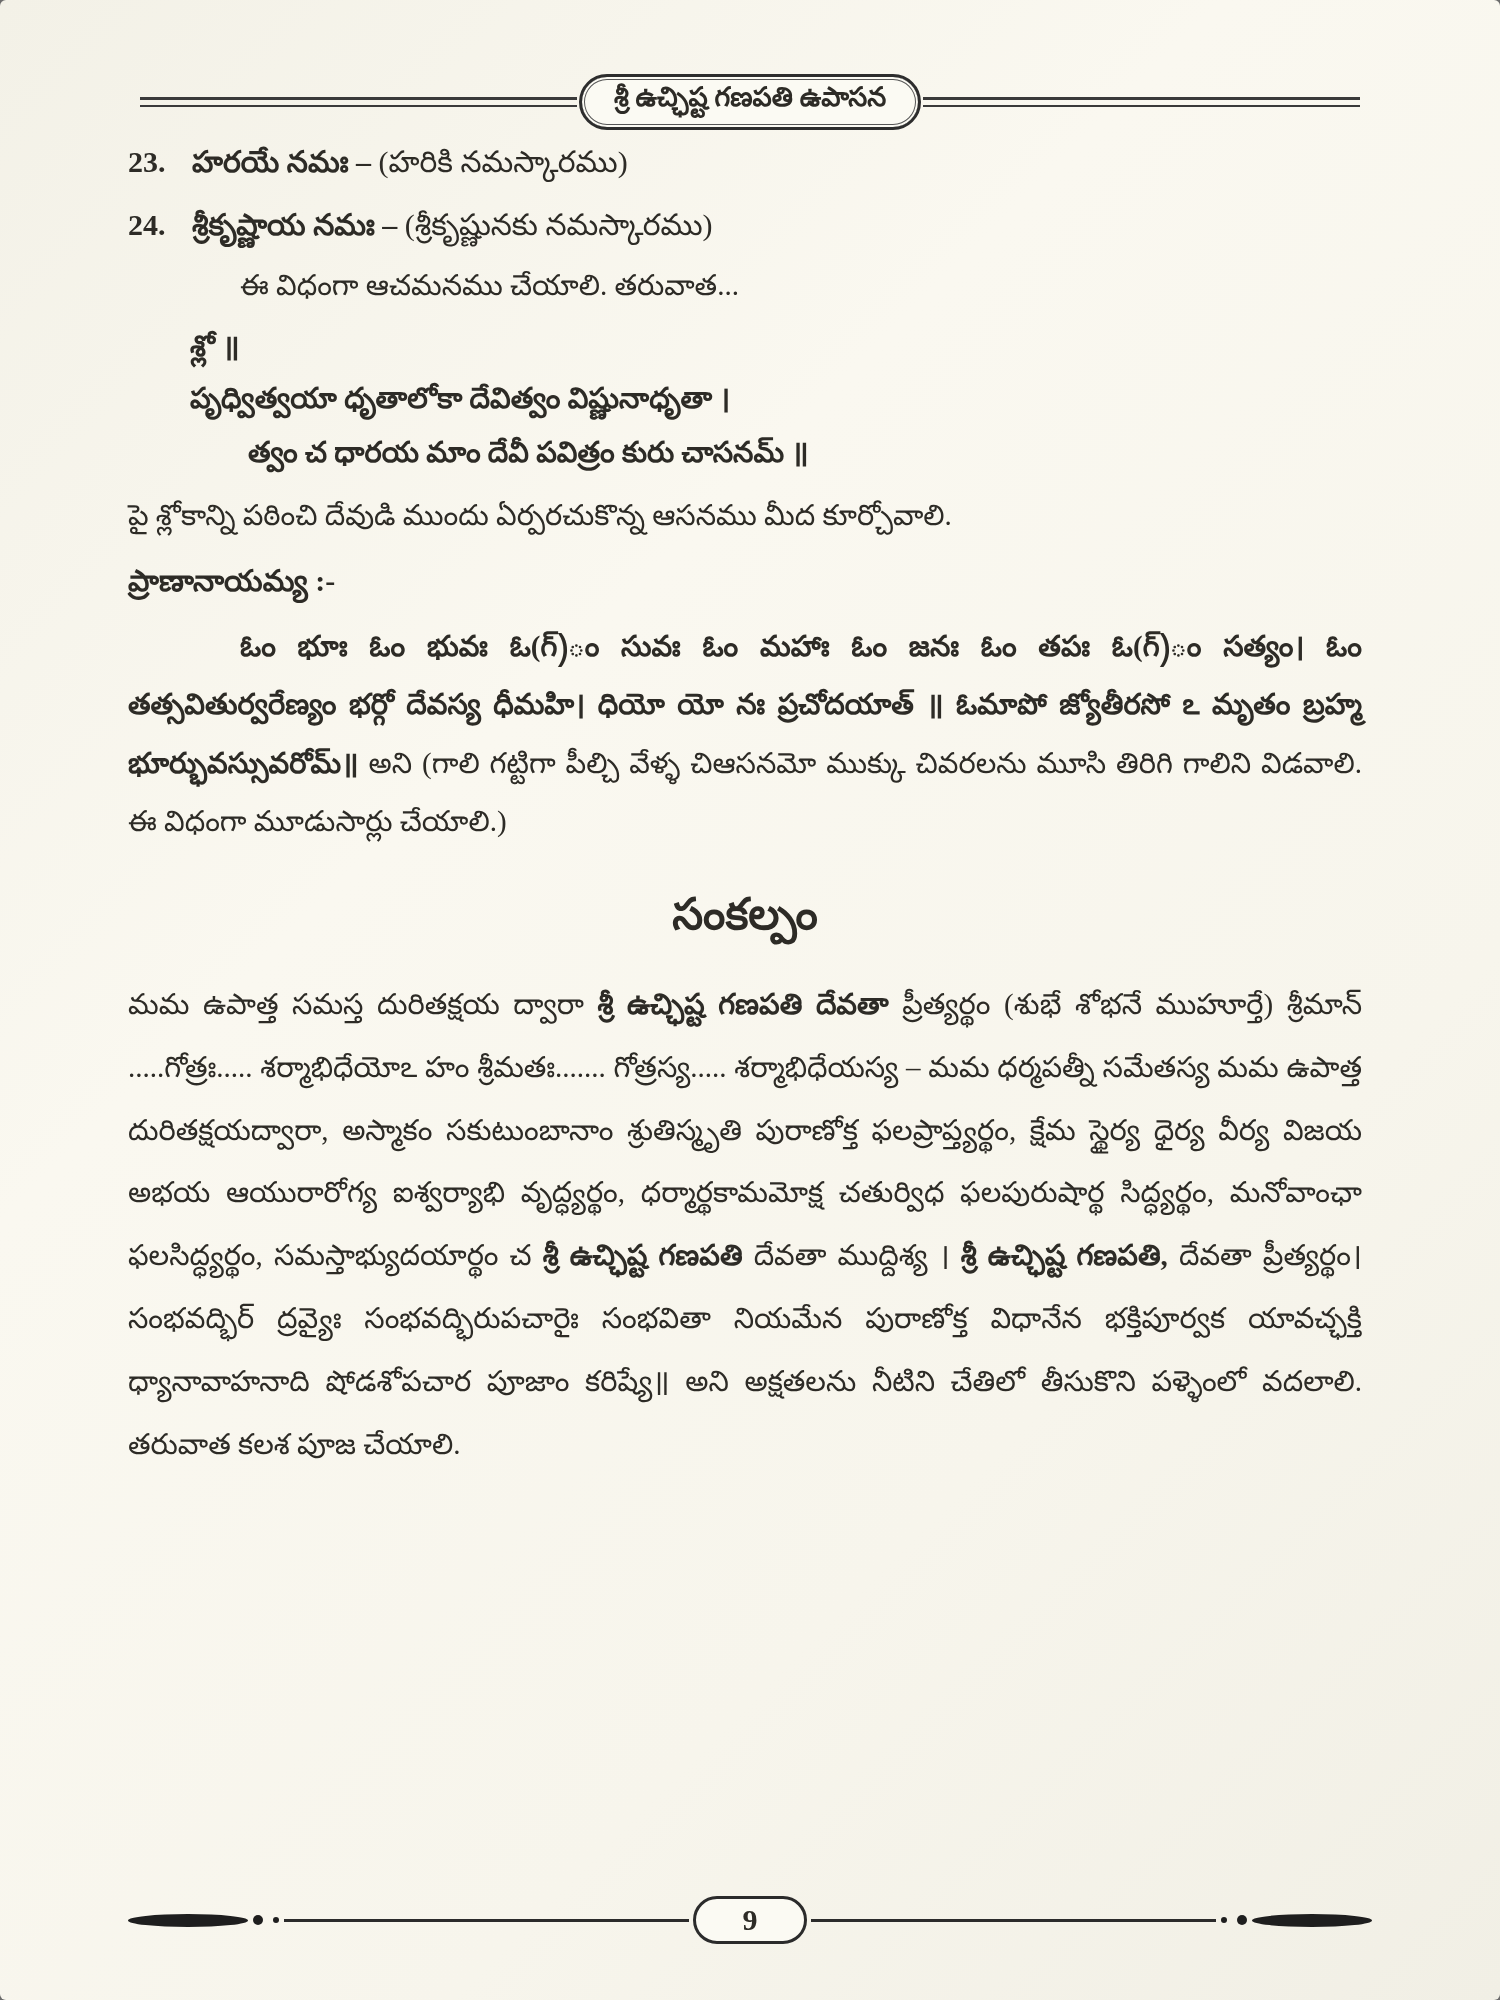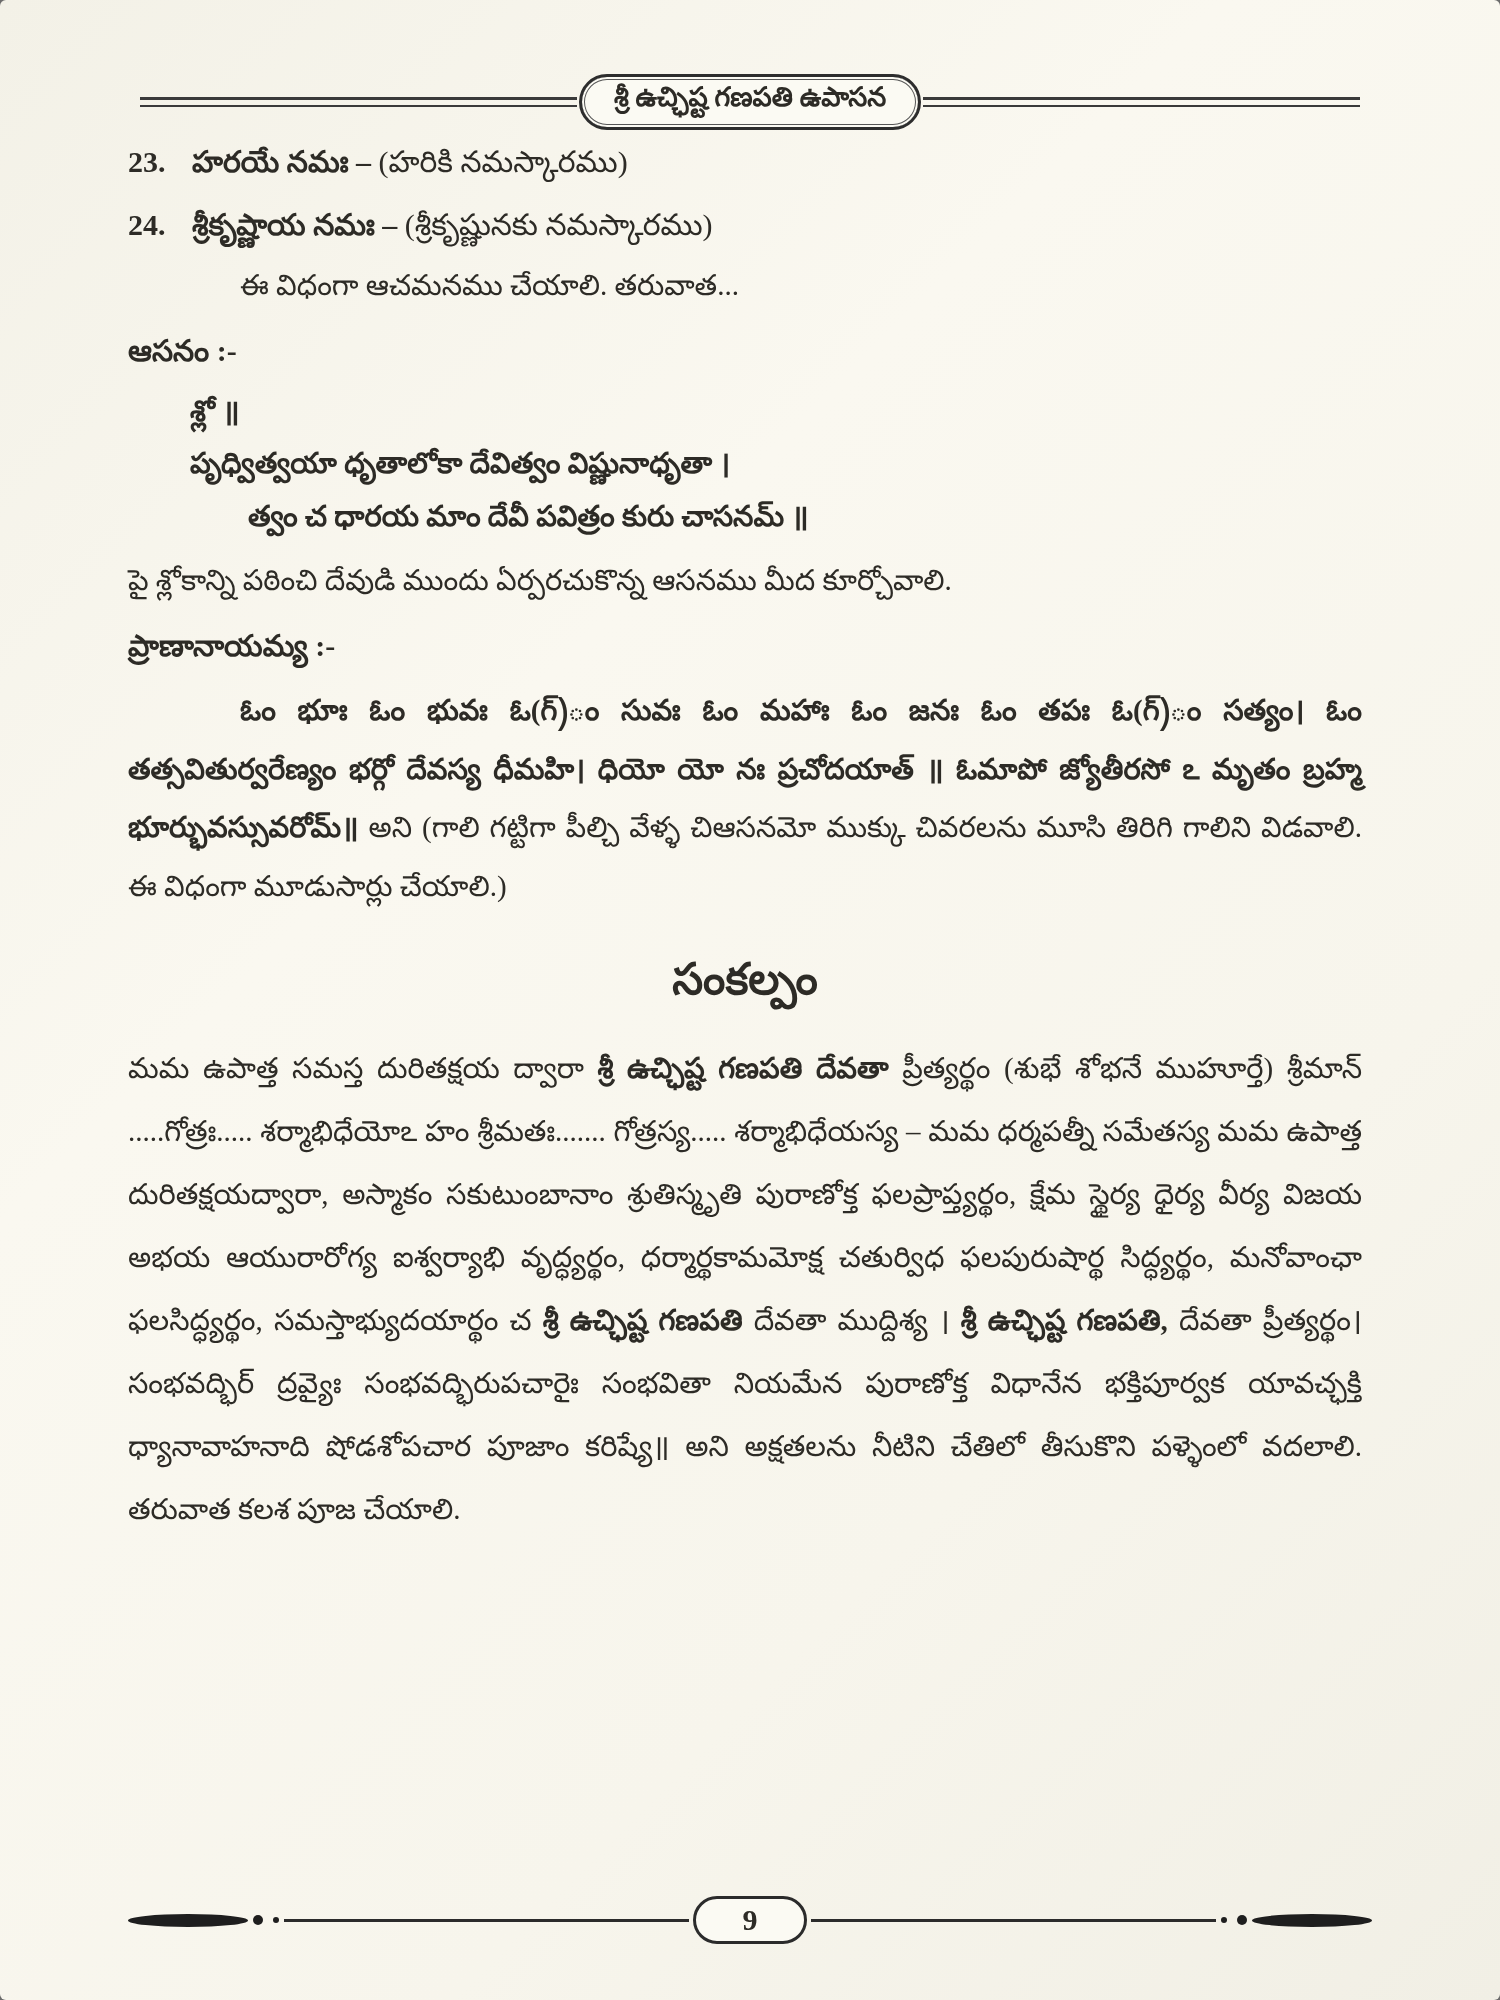--- a/index.html
+++ b/index.html
@@ -108,21 +108,20 @@
       <span>(హరికి నమస్కారము)</span>
     </div>
 
     <div class="numbered-item">
       <span class="num">24.</span><span class="bold">శ్రీకృష్ణాయ నమః –</span>
       <span>(శ్రీకృష్ణునకు నమస్కారము)</span>
     </div>
 
     <p class="para indent">ఈ విధంగా ఆచమనము చేయాలి. తరువాత...</p>
 
-    <h2 class="section-heading">ఆసనం :-</h2>
 
     <div class="shloka">
       <span class="shloka-marker">శ్లో ॥</span>
       <div class="shloka-lines">
         <div>పృధ్విత్వయా ధృతాలోకా దేవిత్వం విష్ణునాధృతా ।</div>
         <div class="line2">త్వం చ ధారయ మాం దేవీ పవిత్రం కురు చాసనమ్ ॥</div>
       </div>
     </div>
 
     <p class="para">పై శ్లోకాన్ని పఠించి దేవుడి ముందు ఏర్పరచుకొన్న ఆసనము మీద కూర్చోవాలి.</p>

